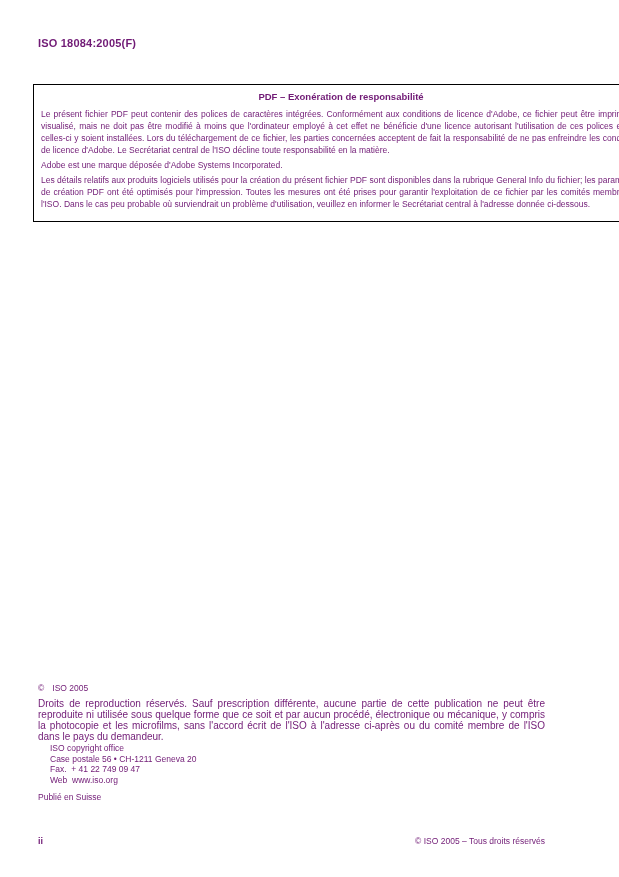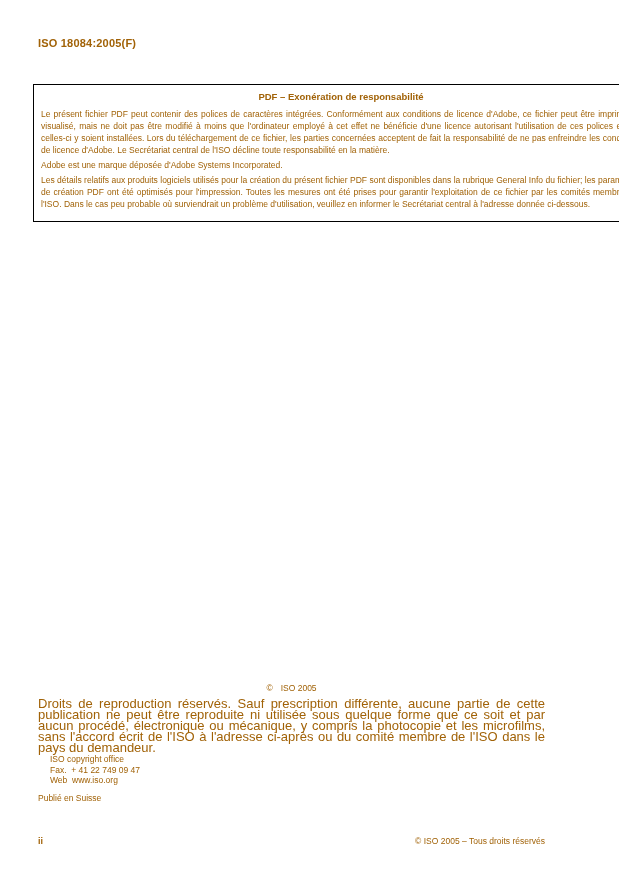--- a/index.html
+++ b/index.html
@@ -2,21 +2,21 @@
 <html><head>
 <meta charset="utf-8">
 <style>
   html, body { margin: 0; padding: 0; background: #ffffff; }
   .page {
     position: relative;
     width: 619px;
     height: 877px;
     background: #ffffff;
     font-family: "Liberation Sans", sans-serif;
-    color: #a16207;
+    color: #701a75;
     overflow: hidden;
   }
   .doc-ref {
     position: absolute;
     top: 37px;
     left: 38px;
     font-size: 11px;
     font-weight: bold;
     letter-spacing: 0.2px;
   }
@@ -46,25 +46,24 @@
   .copyright-section {
     position: absolute;
     top: 683px;
     left: 38px;
     width: 507px;
   }
   .copyright-line {
     font-size: 8.5px;
     line-height: 11px;
     margin: 0 0 4px 0;
-    text-align: center;
   }
   .copyright-year { margin-left: 8px; }
   .rights-text {
-    font-size: 13px;
+    font-size: 10px;
     line-height: 11px;
     text-align: justify;
     margin: 0;
   }
   .address-block {
     margin: 1px 0 7px 12px;
   }
   .address-line {
     font-size: 8.5px;
     line-height: 10.5px;
@@ -108,20 +107,21 @@
     <p class="box-para last">Les détails relatifs aux produits logiciels utilisés pour la création du présent fichier PDF sont disponibles dans la rubrique General Info du fichier; les paramètres de création PDF ont été optimisés pour l'impression. Toutes les mesures ont été prises pour garantir l'exploitation de ce fichier par les comités membres de l'ISO. Dans le cas peu probable où surviendrait un problème d'utilisation, veuillez en informer le Secrétariat central à l'adresse donnée ci-dessous.</p>
   </div>
 
   <div class="copyright-section">
     <div class="copyright-line">
       <span>©</span><span class="copyright-year">ISO 2005</span>
     </div>
     <p class="rights-text">Droits de reproduction réservés. Sauf prescription différente, aucune partie de cette publication ne peut être reproduite ni utilisée sous quelque forme que ce soit et par aucun procédé, électronique ou mécanique, y compris la photocopie et les microfilms, sans l'accord écrit de l'ISO à l'adresse ci-après ou du comité membre de l'ISO dans le pays du demandeur.</p>
     <div class="address-block">
       <div class="address-line">ISO copyright office</div>
+      <div class="address-line">Case postale 56 • CH-1211 Geneva 20</div>
       <div class="address-line">Fax.  + 41 22 749 09 47</div>
       <div class="address-line">Web  www.iso.org</div>
     </div>
     <div class="published-note">Publié en Suisse</div>
   </div>
 
   <div class="footer">
     <span class="page-number">ii</span>
     <span class="footer-copyright">© ISO 2005 – Tous droits réservés</span>
   </div>

